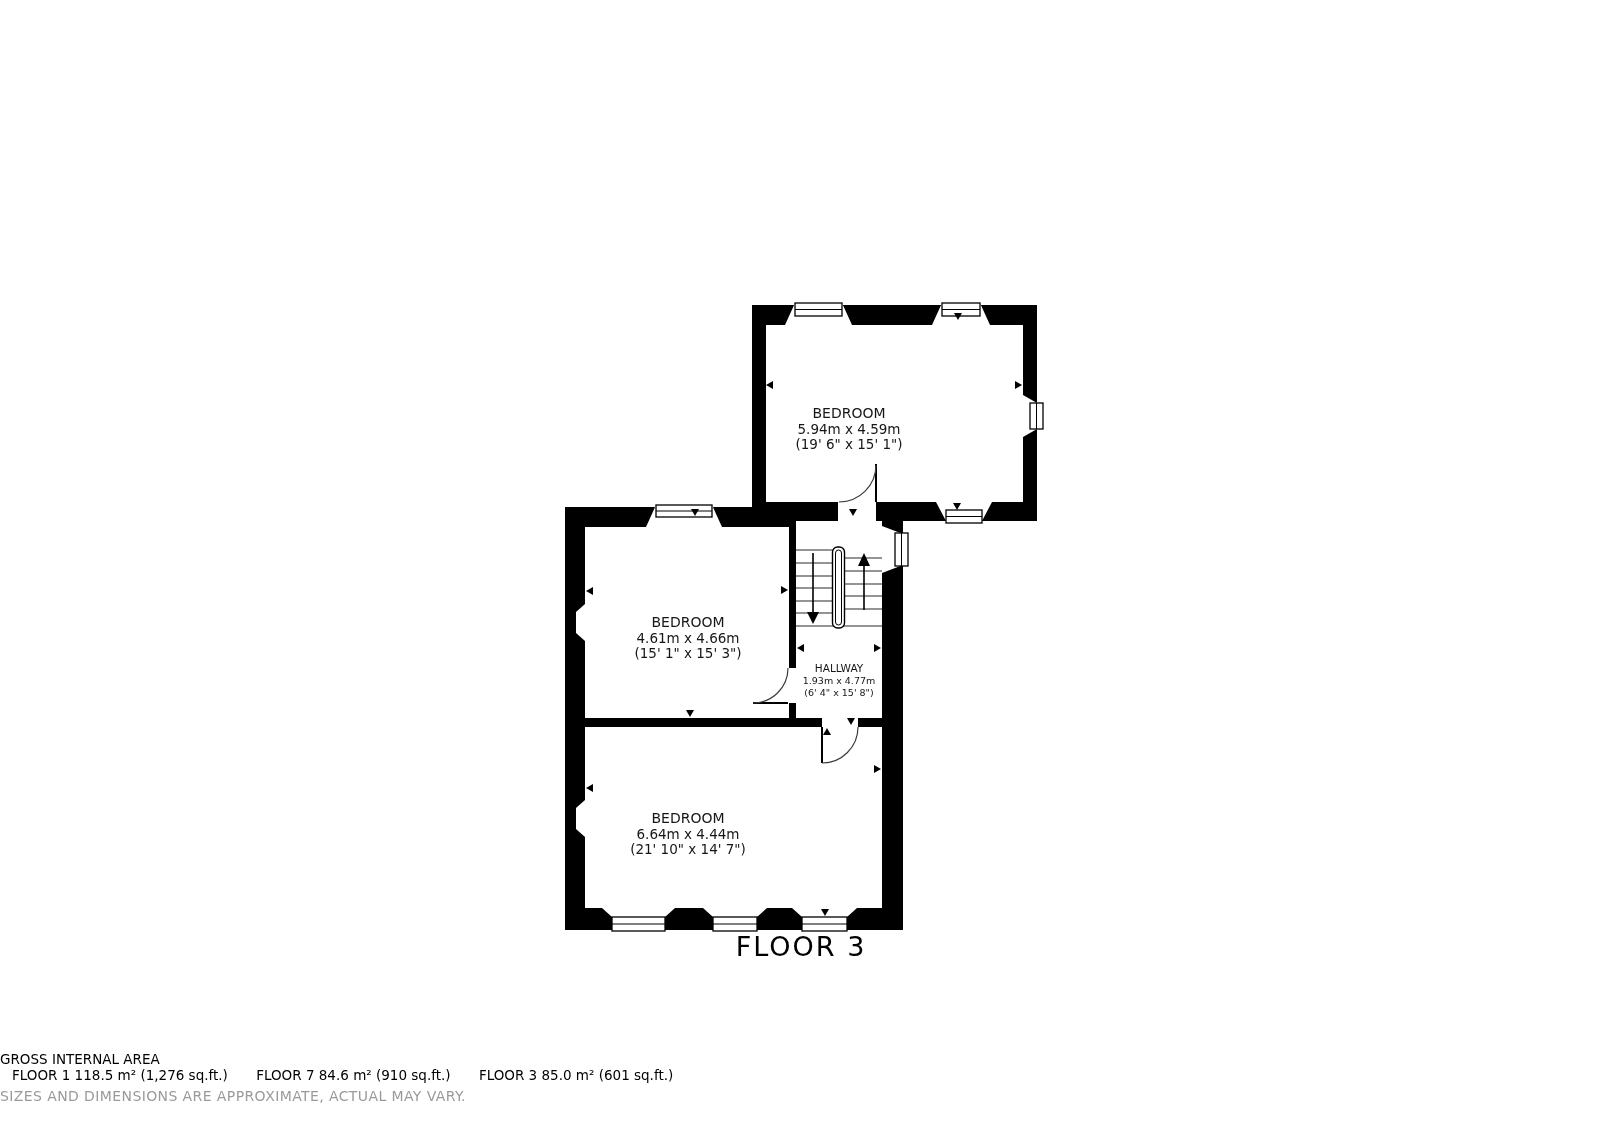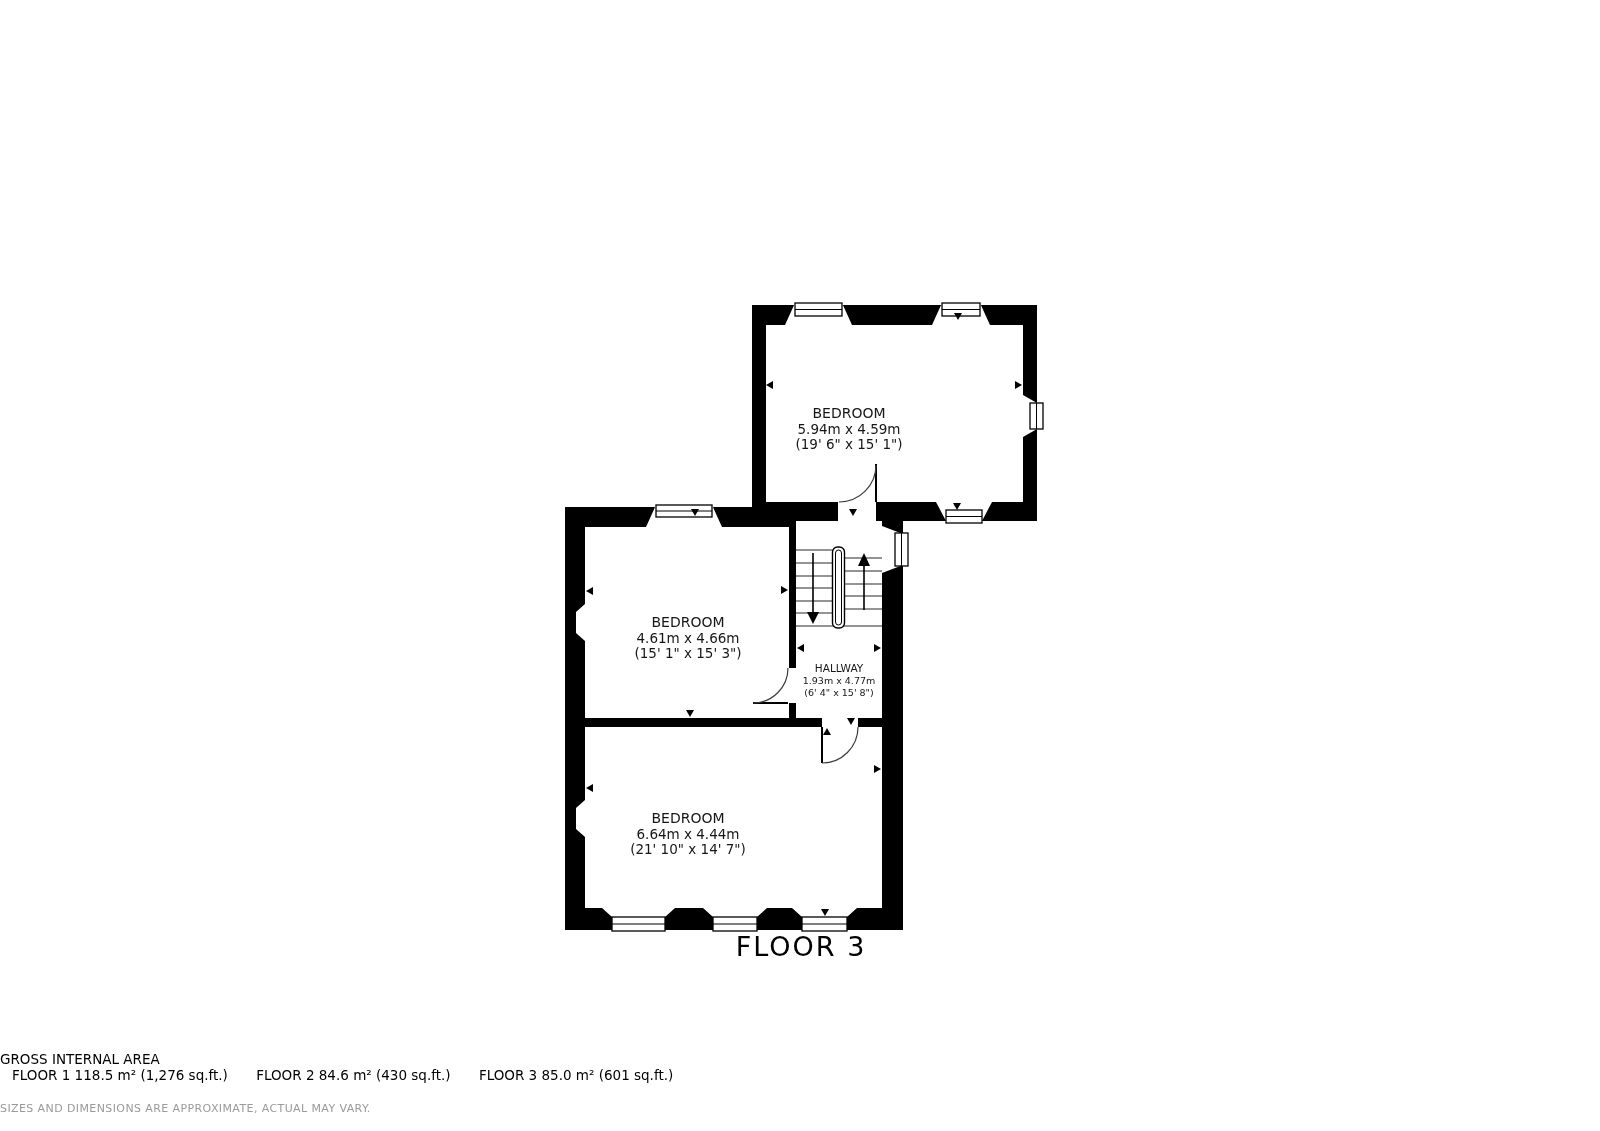--- a/index.html
+++ b/index.html
@@ -26,21 +26,21 @@
   .hall-name { font-size:10.5px; fill:#161616; text-anchor:middle; }
   .hall-dim  { font-size:9.5px; fill:#161616; text-anchor:middle; }
   .floor-title { font-size:27px; fill:#000000; text-anchor:middle; letter-spacing:2px; }
 
   .footer {
     position:absolute; left:0; top:1052px; width:1580px;
     text-align:left; color:#000000; font-size:13.5px; line-height:15.3px;
   }
   .floors-line span { display:inline-block; margin:1px 12px; }
   .disclaimer {
-    margin-top:16px; font-size:11px; letter-spacing:0.4px; color:#9a9a9a;
+    margin-top:4px; font-size:14px; letter-spacing:0.4px; color:#9a9a9a;
   }
 
   .brand {
     position:absolute; left:1345px; top:1069px;
     display:flex; align-items:center; gap:13px;
   }
   .brand-text {
     font-size:32px; font-weight:700; color:#3a3a3a; letter-spacing:-0.5px;
   }
 </style>
@@ -186,21 +186,21 @@
       <text class="room-dim" x="688" y="854">(21' 10" x 14' 7")</text>
     </g>
 
     <text class="floor-title" x="801" y="956">FLOOR 3</text>
   </svg>
 
   <div class="footer">
     <div>GROSS INTERNAL AREA</div>
     <div class="floors-line">
       <span>FLOOR 1 118.5 m² (1,276 sq.ft.)</span>
-      <span>FLOOR 2 84.6 m² (430 sq.ft.)</span>
+      <span>FLOOR 7 84.6 m² (910 sq.ft.)</span>
       <span>FLOOR 3 85.0 m² (601 sq.ft.)</span>
     </div>
     <div class="disclaimer">SIZES AND DIMENSIONS ARE APPROXIMATE, ACTUAL MAY VARY.</div>
   </div>
 
   <div class="brand">
     <svg width="42" height="47" viewBox="0 0 42 47">
       <path fill="#3a3a3a" d="M1,8 L14,1 L22,15 L22,29 L14,15 L14,45 L1,38 Z"></path>
       <path fill="#8f8f8f" d="M41,8 L28,1 L20,15 L20,29 L28,15 L28,45 L41,38 Z"></path>
     </svg>

